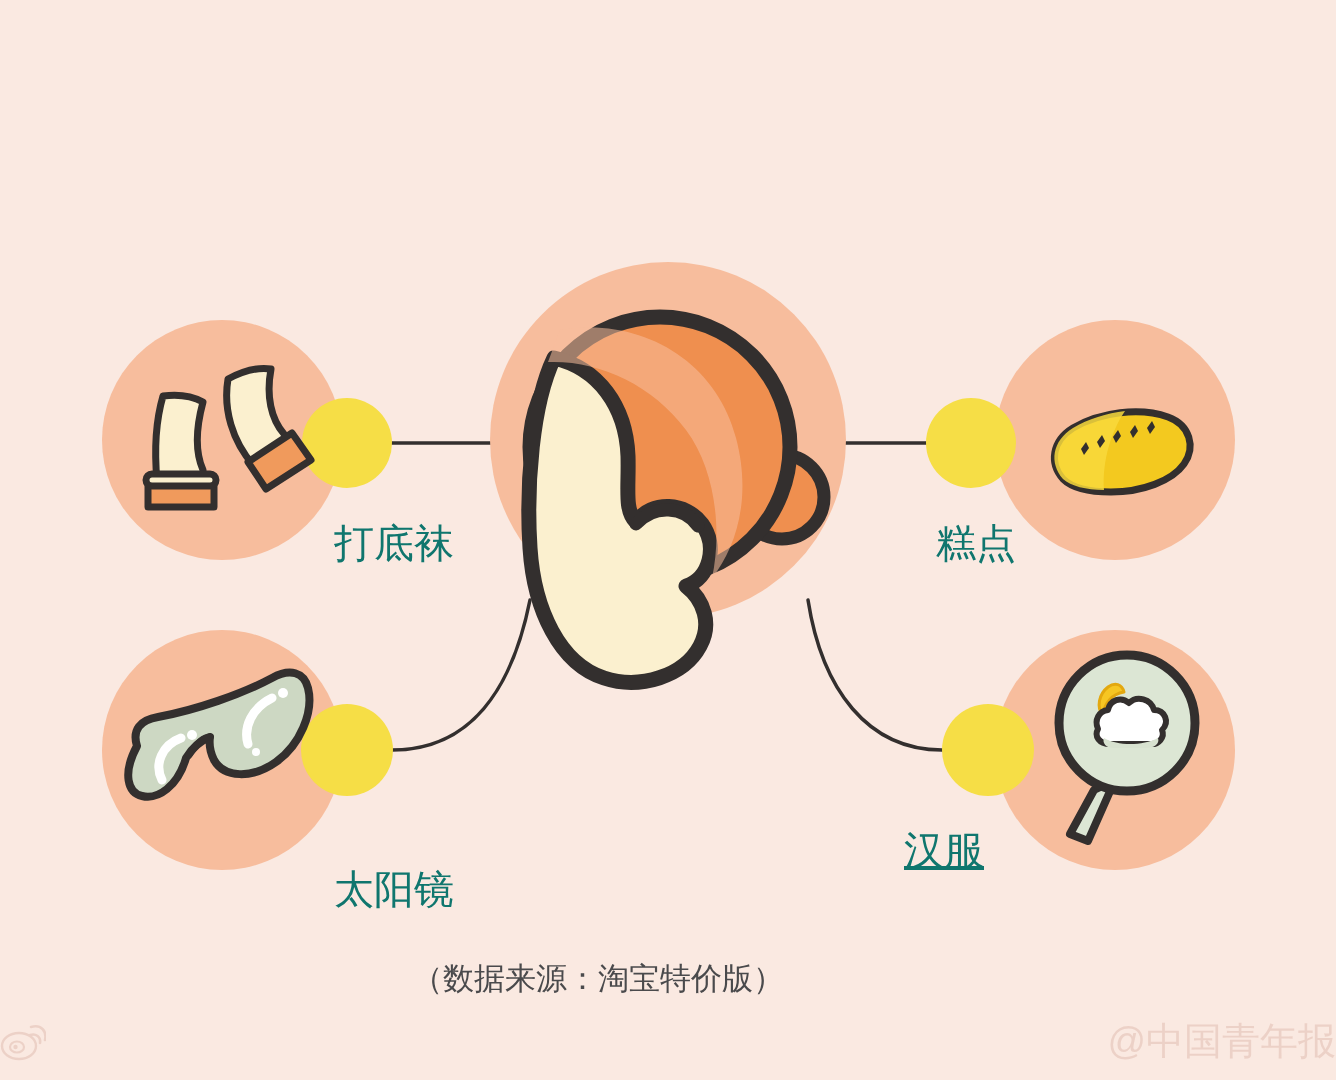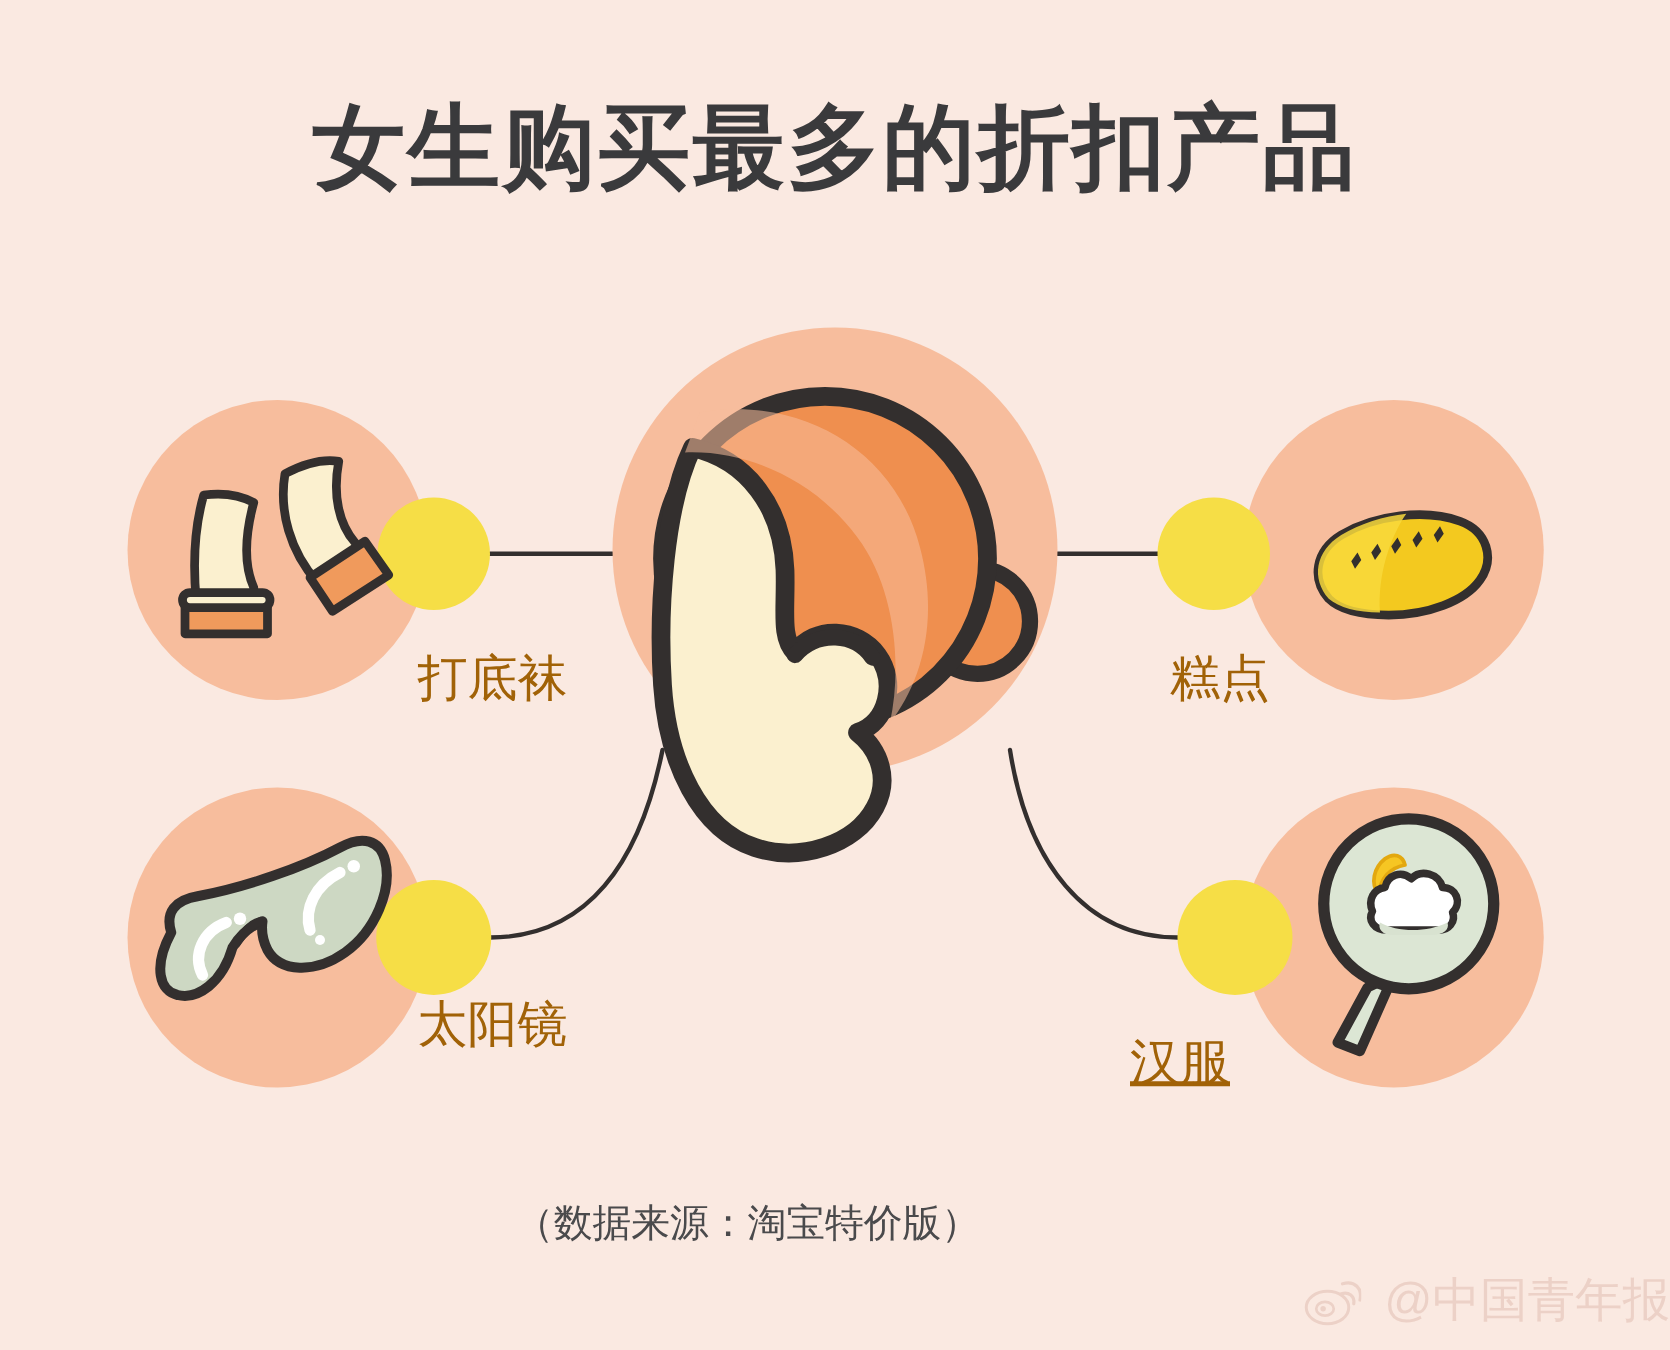--- a/index.html
+++ b/index.html
@@ -39,47 +39,47 @@
     line-height: 92px;
     font-weight: bold;
     color: #3a3a3c;
     letter-spacing: 2px;
     white-space: nowrap;
   }
   .node-label {
     position: absolute;
     font-size: 40px;
     line-height: 46px;
-    color: #a16207;
+    color: #0f766e;
     white-space: nowrap;
     font-weight: 500;
   }
   .lbl-leggings { left: 334px; top: 520px; }
   .lbl-pastry   { left: 892px; top: 520px; margin-left: 44px; }
-  .lbl-sunglasses { left: 334px; top: 797px; }
+  .lbl-sunglasses { left: 334px; top: 866px; }
   .lbl-hanfu    { left: 904px; top: 827px; text-decoration: underline; }
   .source {
     position: absolute;
     left: 0;
     top: 958px;
     width: 1196px;
     text-align: center;
     font-size: 31px;
     line-height: 42px;
     color: #4a4a4c;
     white-space: nowrap;
   }
   .watermark {
     position: absolute;
     left: 0;
     top: 1018px;
     width: 1336px;
     display: flex;
     align-items: center;
-    justify-content: flex-end;
+    justify-content: space-between;
     gap: 18px;
     opacity: 0.30;
   }
   .watermark .wm-text {
     font-size: 38px;
     line-height: 46px;
     color: #cf9c8c;
     white-space: nowrap;
     font-weight: 500;
   }
@@ -234,21 +234,20 @@
                L 1110 744
                C 1099 744, 1094 736, 1098 729 Z" fill="#ffffff" stroke="#332f2e" stroke-width="6" stroke-linejoin="round"></path>
 
       <path d="M 1104 738 C 1118 746, 1142 746, 1158 738
                C 1160 744, 1154 748, 1146 748 L 1114 748
                C 1106 748, 1102 743, 1104 738 Z" fill="#d8e2d0"></path>
     </g>
 
   </svg>
 
-  <div class="title">女生购买最多的折扣产品</div>
 
   <div class="node-label lbl-leggings">打底袜</div>
   <div class="node-label lbl-pastry">糕点</div>
   <div class="node-label lbl-sunglasses">太阳镜</div>
   <div class="node-label lbl-hanfu">汉服</div>
 
   <div class="source">（数据来源：淘宝特价版）</div>
 
   <div class="watermark">
     <svg class="wm-logo" width="46" height="40" viewBox="0 0 46 40">

